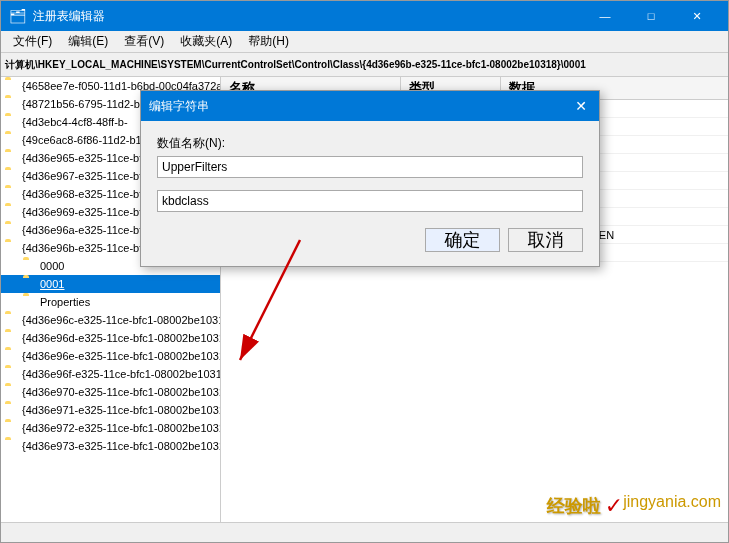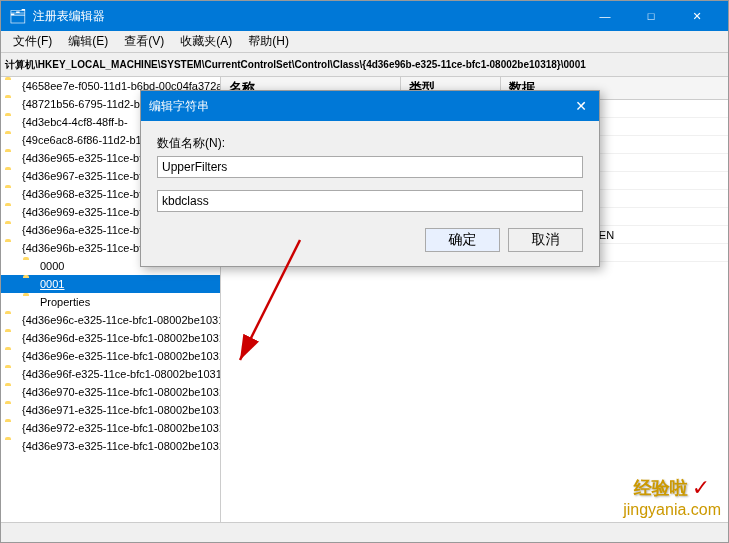--- a/index.html
+++ b/index.html
@@ -262,37 +262,37 @@
       display: flex;
       justify-content: flex-end;
       gap: 8px;
       margin-top: 4px;
     }
     .dialog-btn {
       width: 75px;
       height: 24px;
       border: 1px solid #aaa;
       background: #f0f0f0;
-      font-size: 14px;
+      font-size: 18px;
       cursor: pointer;
       display: flex;
       align-items: center;
       justify-content: center;
     }
     .dialog-btn.primary { background: #e8f0fe; }
 
     
     .watermark {
       position: absolute;
       bottom: 24px;
       right: 8px;
       z-index: 5;
       display: flex;
-      flex-direction: column;
-      align-items: center;
+      flex-direction: row;
+      align-items: flex-start;
     }
     .watermark-text {
       font-size: 18px;
       font-weight: bold;
       color: #cc9900;
       text-shadow: 1px 1px 2px rgba(0,0,0,0.3);
     }
     .watermark-url {
       font-size: 16px;
       color: #cc9900;

